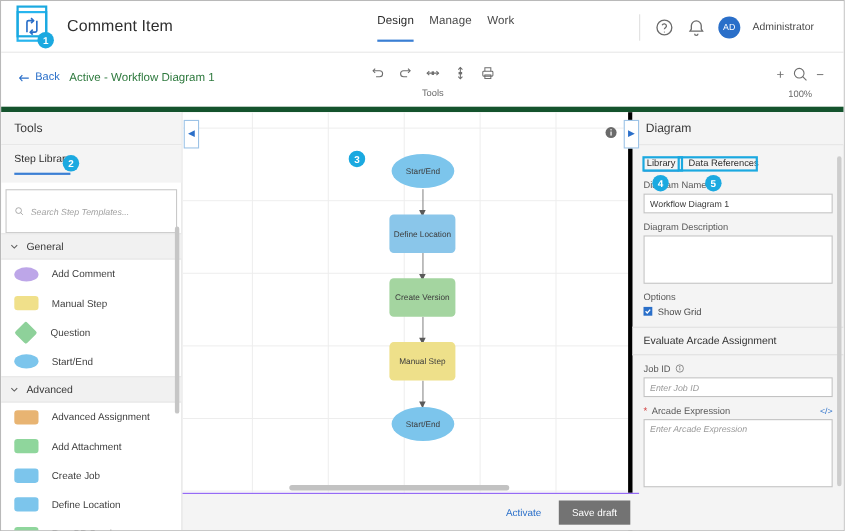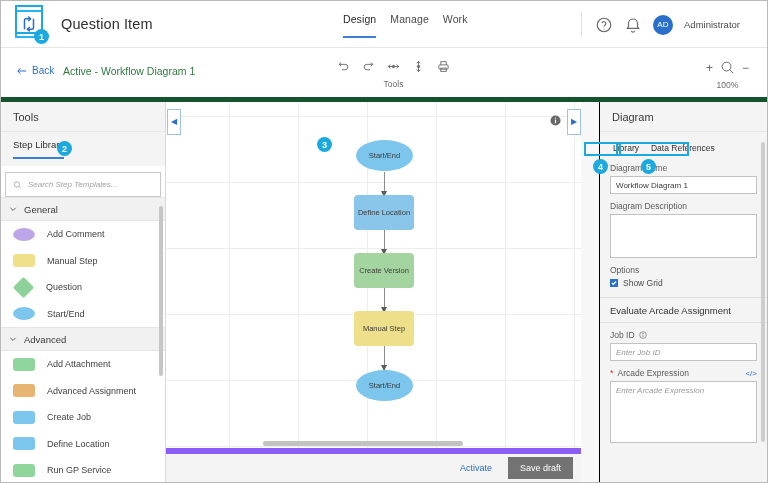--- a/index.html
+++ b/index.html
@@ -104,21 +104,21 @@
   }
   .tabs-row {
     position: relative; height: 34px; display: flex; align-items: center;
     padding-left: 12px; background: #f4f4f4;
   }
   .tab {
     font-size: 9.5px; color: #2f2f2f; padding-bottom: 7px;
     border-bottom: 2px solid #3b7fd4; cursor: pointer;
   }
   .search-box {
-    margin: 6px 4px 0 4px; height: 25px;
+    margin: 6px 4px 0 4px; height: 40px;
     border: 1px solid #c9c9c9; background: #fff;
     display: flex; align-items: center; padding: 0 7px; gap: 6px;
   }
   .search-box input {
     border: none; outline: none; font-size: 8px; color: #8c8c8c;
     font-family: "Liberation Sans", sans-serif; width: 100%;
     font-style: italic; background: transparent;
   }
   .search-box input::placeholder { color: #a2a2a2; font-style: italic; }
   .group-head {
@@ -185,22 +185,22 @@
   .node-rect { border-radius: 4px; }
   .arrow { position: absolute; width: 1px; background: #8c8c8c; }
   .arrow::after {
     content: ""; position: absolute; bottom: -1px; left: -3px;
     border-left: 3.5px solid transparent; border-right: 3.5px solid transparent;
     border-top: 6px solid #5a5a5a;
   }
 
   
   .right-panel {
-    position: absolute; right: 0; top: 101px; width: 168px; bottom: 0;
-    background: #f4f4f4; border-left: 1px solid #000000;
+    position: absolute; right: 0; top: 101px; width: 196px; bottom: 0;
+    background: #f4f4f4; border-left: 4px solid #000000;
   }
   .rp-head {
     height: 30px; display: flex; align-items: center; padding-left: 12px;
     font-size: 11px; color: #3a3a3a; background: #f4f4f4;
     border-bottom: 1px solid #e6e6e6;
   }
   .rp-tabs { display: flex; gap: 6px; padding: 9px 0 0 10px; }
   .rp-tab {
     font-size: 8.5px; color: #2f2f2f; padding: 2px 3px;
     border-bottom: 1.5px solid #3b7fd4; cursor: pointer;
@@ -239,21 +239,21 @@
   .req-star { color: #d23b3b; font-size: 9px; }
   .code-icon { font-size: 8px; color: #2a6fc9; cursor: pointer; }
   .rp-scroll {
     position: absolute; right: 2px; top: 40px; width: 4px; height: 300px;
     background: #cdcdcd; border-radius: 2px;
   }
 
   
   .footer {
     position: absolute; left: 165px; right: 186px; bottom: 0; height: 34px;
-    background: #f4f4f4; border-top: 6px solid #8b5cf6;
+    background: #f4f4f4; border-top: 1px solid #8b5cf6;
     display: flex; align-items: center; justify-content: flex-end;
     padding-right: 8px; gap: 10px;
   }
   .btn-link {
     font-size: 9px; color: #2a6fc9; cursor: pointer; padding: 4px 6px;
   }
   .btn-primary {
     font-size: 9px; color: #fff; background: #737373;
     padding: 6px 12px; cursor: pointer;
   }
@@ -278,21 +278,21 @@
     <div class="logo-wrap">
       <div class="logo-box">
         <svg class="logo-glyph" viewBox="0 0 24 24" fill="none" stroke="#2a6fc9" stroke-width="2">
           <path d="M6 19V7a2 2 0 0 1 2-2h6"></path>
           <path d="M11 2 14 5l-3 3"></path>
           <path d="M18 5v12a2 2 0 0 1-2 2h-6"></path>
           <path d="M13 22l-3-3 3-3"></path>
         </svg>
       </div>
     </div>
-    <div class="app-title">Question Item</div>
+    <div class="app-title">Comment Item</div>
 
     <div class="nav">
       <div class="nav-item active">Design</div>
       <div class="nav-item">Manage</div>
       <div class="nav-item">Work</div>
     </div>
 
     <div class="header-right">
       <div class="hdr-divider"></div>
       <svg class="icon-btn" viewBox="0 0 24 24" fill="none" stroke="currentColor" stroke-width="1.6">
@@ -398,26 +398,26 @@
       <span class="step-label">Start/End</span>
     </div>
 
     <div class="group-head">
       <svg width="8" height="8" viewBox="0 0 12 12" fill="none" stroke="#5a5a5a" stroke-width="1.4">
         <path d="M2 4.2 6 8.2l4-4"></path>
       </svg>
       <span>Advanced</span>
     </div>
     <div class="step-item">
+      <span class="swatch sw-rect" style="background:#e8b472"></span>
+      <span class="step-label">Advanced Assignment</span>
+    </div>
+    <div class="step-item">
       <span class="swatch sw-rect" style="background:#8fd69c"></span>
       <span class="step-label">Add Attachment</span>
-    </div>
-    <div class="step-item">
-      <span class="swatch sw-rect" style="background:#e8b472"></span>
-      <span class="step-label">Advanced Assignment</span>
     </div>
     <div class="step-item">
       <span class="swatch sw-rect" style="background:#7cc5ec"></span>
       <span class="step-label">Create Job</span>
     </div>
     <div class="step-item">
       <span class="swatch sw-rect" style="background:#7cc5ec"></span>
       <span class="step-label">Define Location</span>
     </div>
     <div class="step-item">

